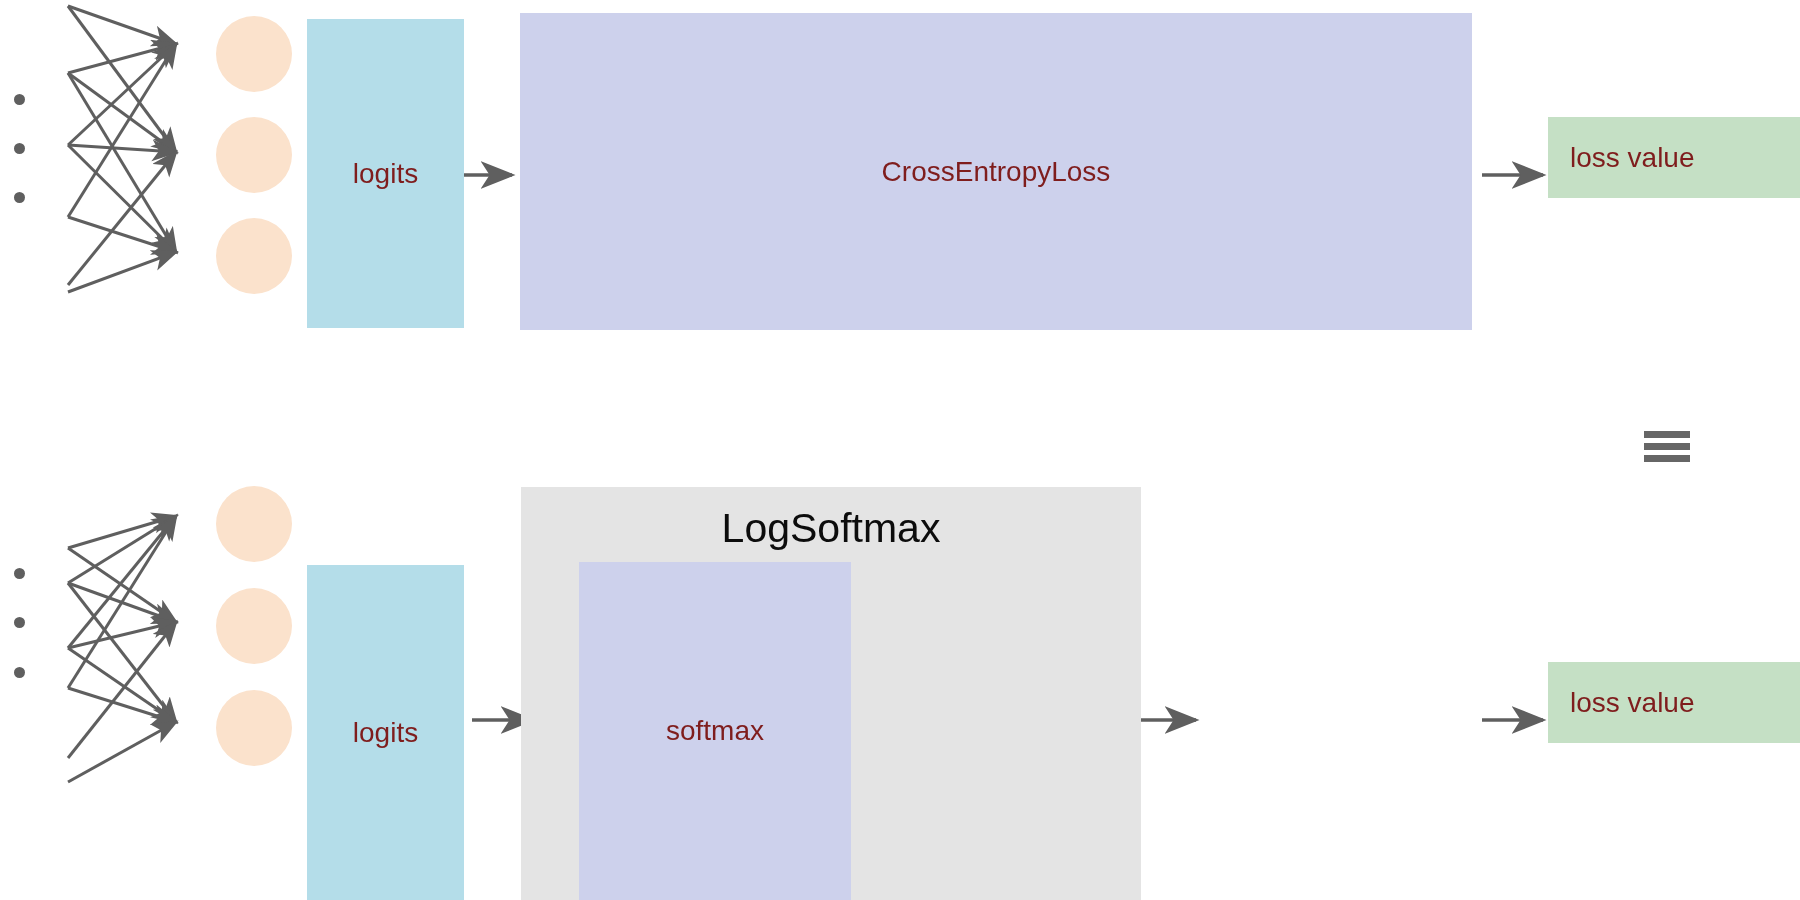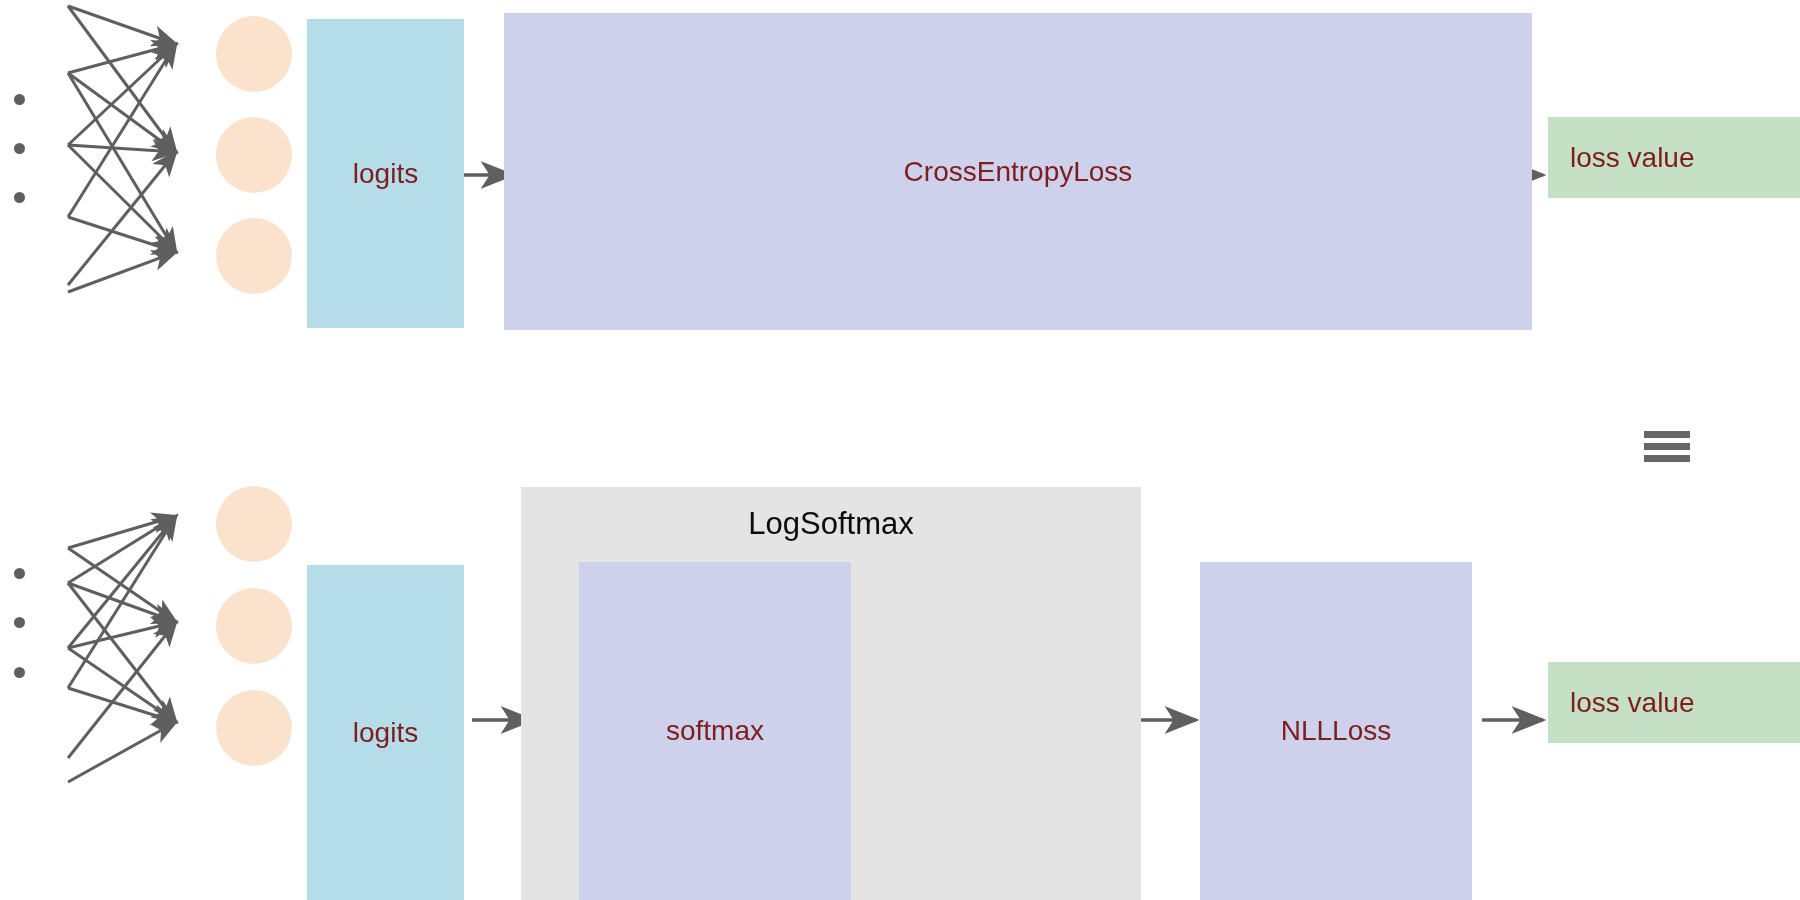--- a/index.html
+++ b/index.html
@@ -30,21 +30,21 @@
     line-height: 1;
     white-space: nowrap;
   }
   .box-logits   { background: #b4dde9; }
   .box-op       { background: #cdd1ec; }
   .box-loss     { background: #c5e0c5; }
   .box-group    { background: #e4e4e4; }
 
   .group-label {
     position: absolute;
-    font-size: 31px;
+    font-size: 41px;
     color: #0c0c0c;
     white-space: nowrap;
     text-align: center;
     line-height: 1;
   }
 
   .dots-col { position: absolute; }
   .dot {
     position: absolute;
     width: 11px;
@@ -159,34 +159,33 @@
   </div>
 
   <div class="dots-col" style="left:0;top:0;width:40px;height:900px;">
     <div class="dot" style="left:14px; top:568px;"></div>
     <div class="dot" style="left:14px; top:617px;"></div>
     <div class="dot" style="left:14px; top:667px;"></div>
   </div>
 
   <div class="box box-logits" style="left:307px; top:19px; width:157px; height:309px;">logits</div>
 
-  <div class="box box-op" style="left:504px; top:13px; width:1028px; height:317px;">CrossEntropyLoss</div>
+  <div class="box box-op" style="left:520px; top:13px; width:952px; height:317px;">CrossEntropyLoss</div>
 
   <div class="box box-loss" style="left:1548px; top:117px; width:300px; height:81px; justify-content:flex-start; padding-left:22px;">loss value</div>
 
   <div class="box box-group" style="left:521px; top:487px; width:620px; height:413px;"></div>
 
   <div class="group-label" style="left:521px; top:508px; width:620px;">LogSoftmax</div>
 
   <div class="box box-logits" style="left:307px; top:565px; width:157px; height:335px;">logits</div>
 
   <div class="box box-op" style="left:539px; top:562px; width:272px; height:338px;margin-left:40px;">softmax</div>
 
 
-  <div class="box box-op" style="left:1200px; top:562px; width:272px; height:338px;">NLLLoss</div>
 
   <div class="box box-loss" style="left:1548px; top:662px; width:300px; height:81px; justify-content:flex-start; padding-left:22px;">loss value</div>
 
   <div class="hamburger" style="left:1644px; top:431px;">
     <span class="l1"></span>
     <span class="l2"></span>
     <span class="l3"></span>
   </div>
 
 </div>

